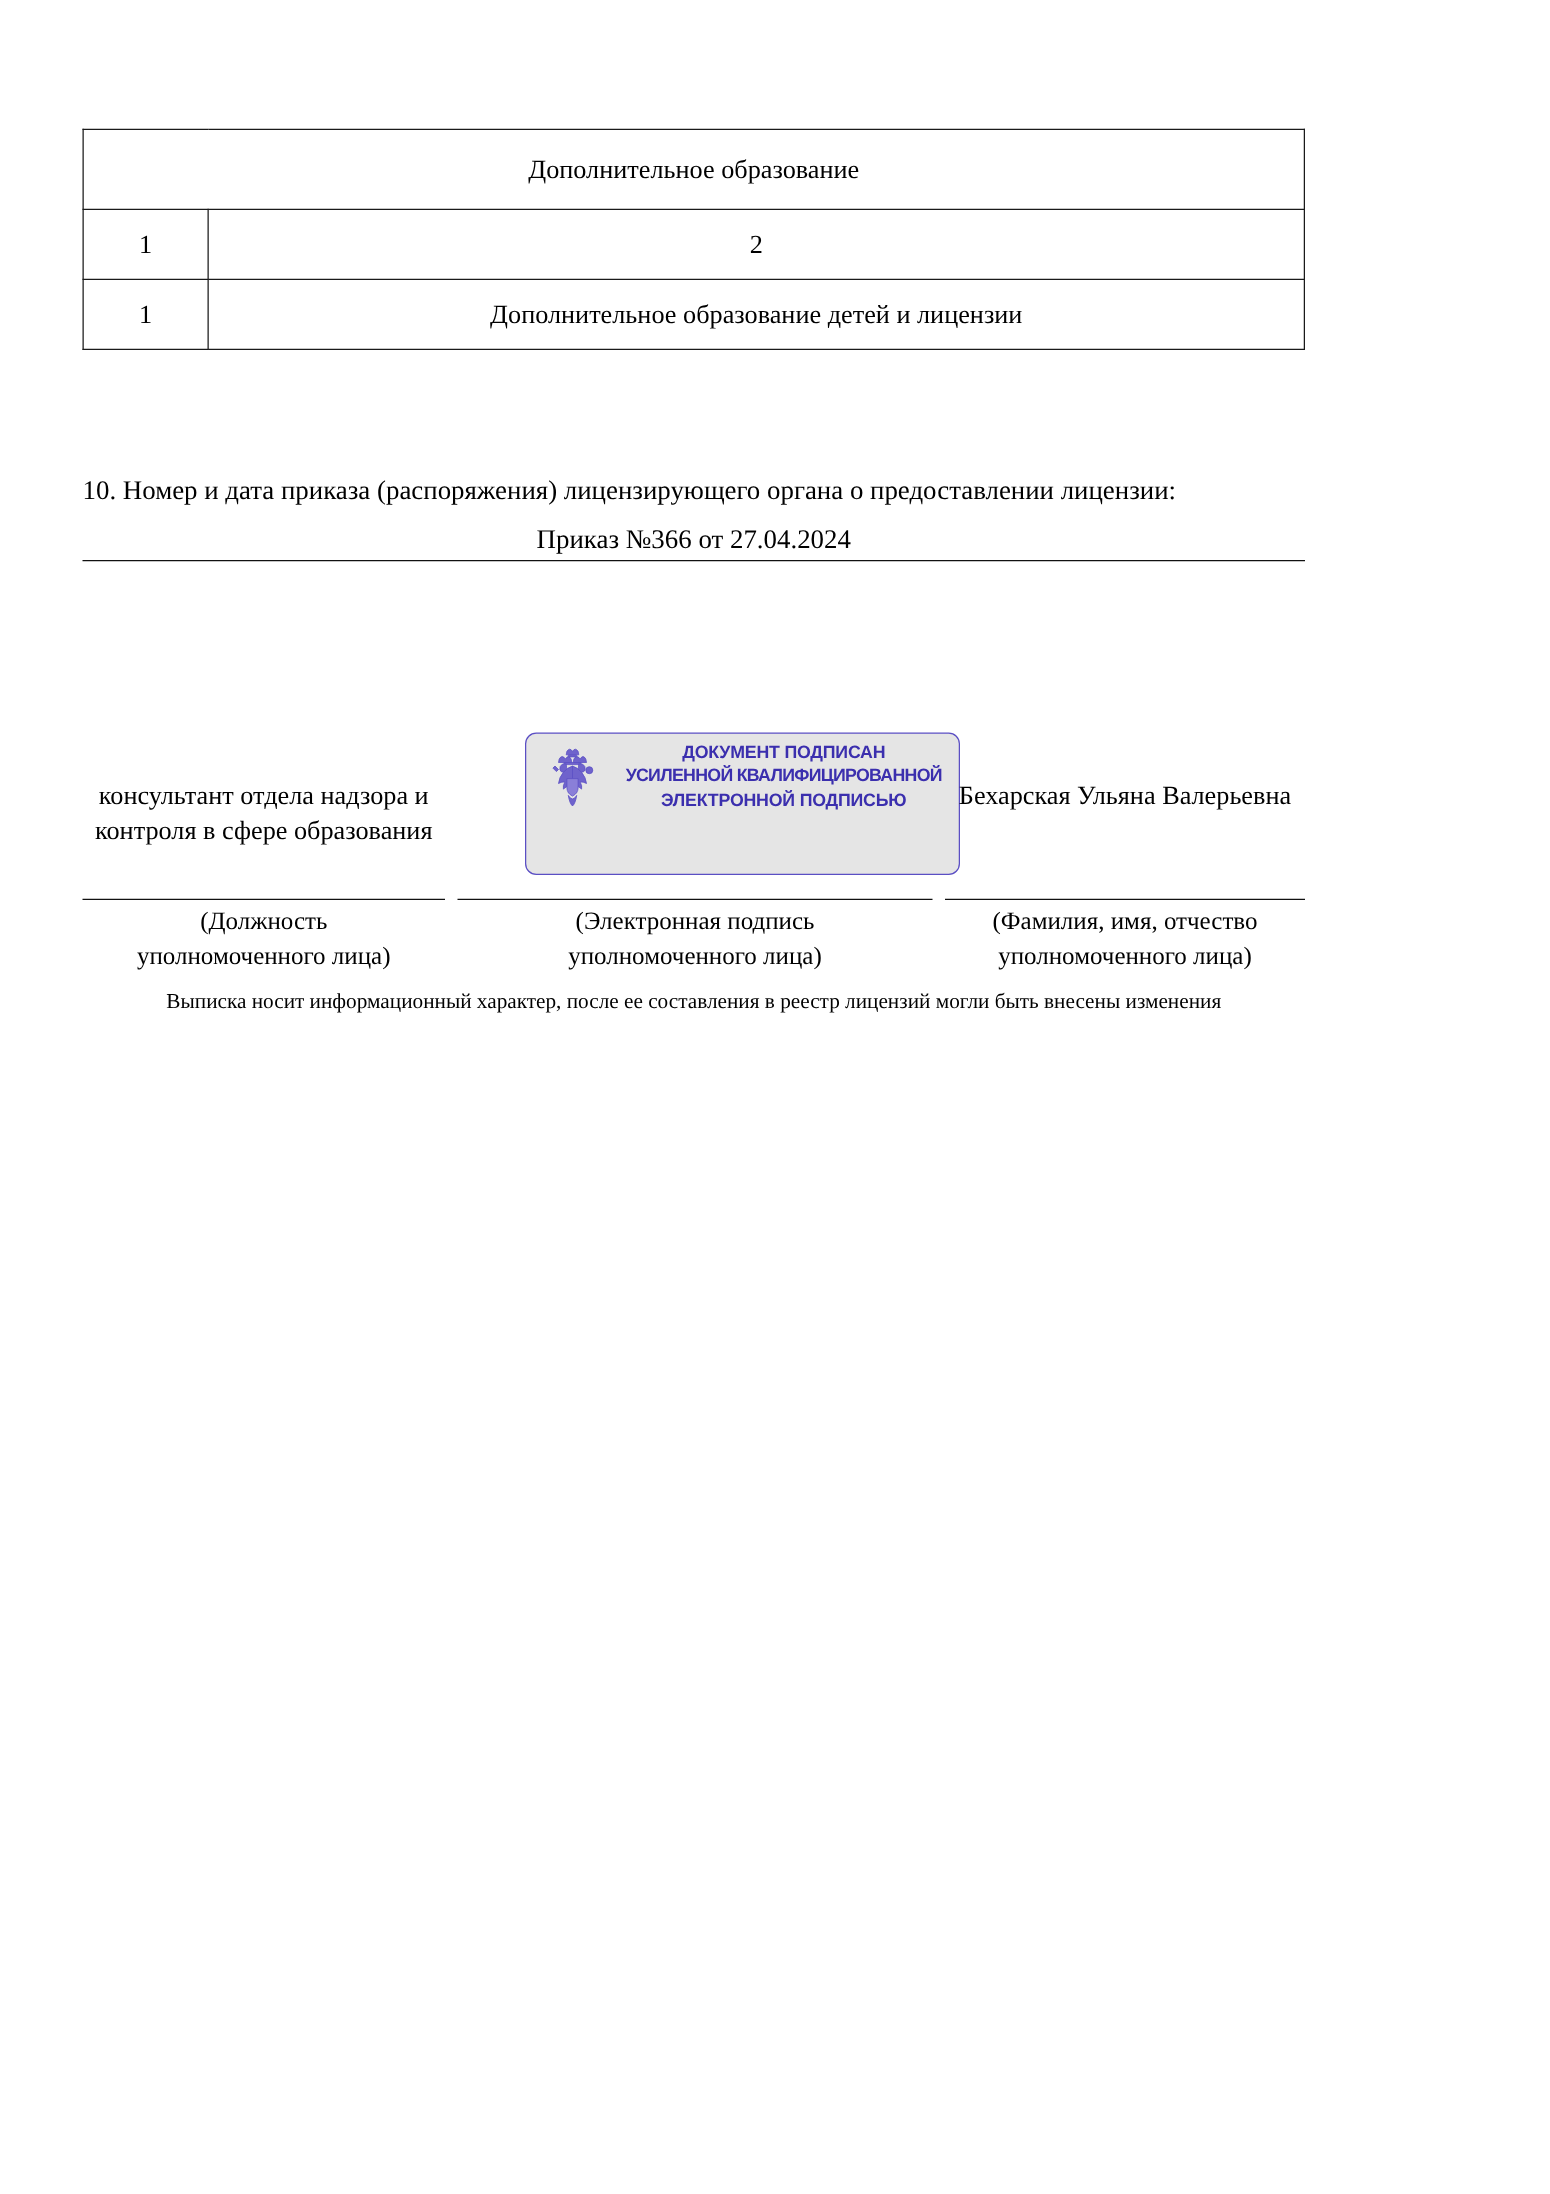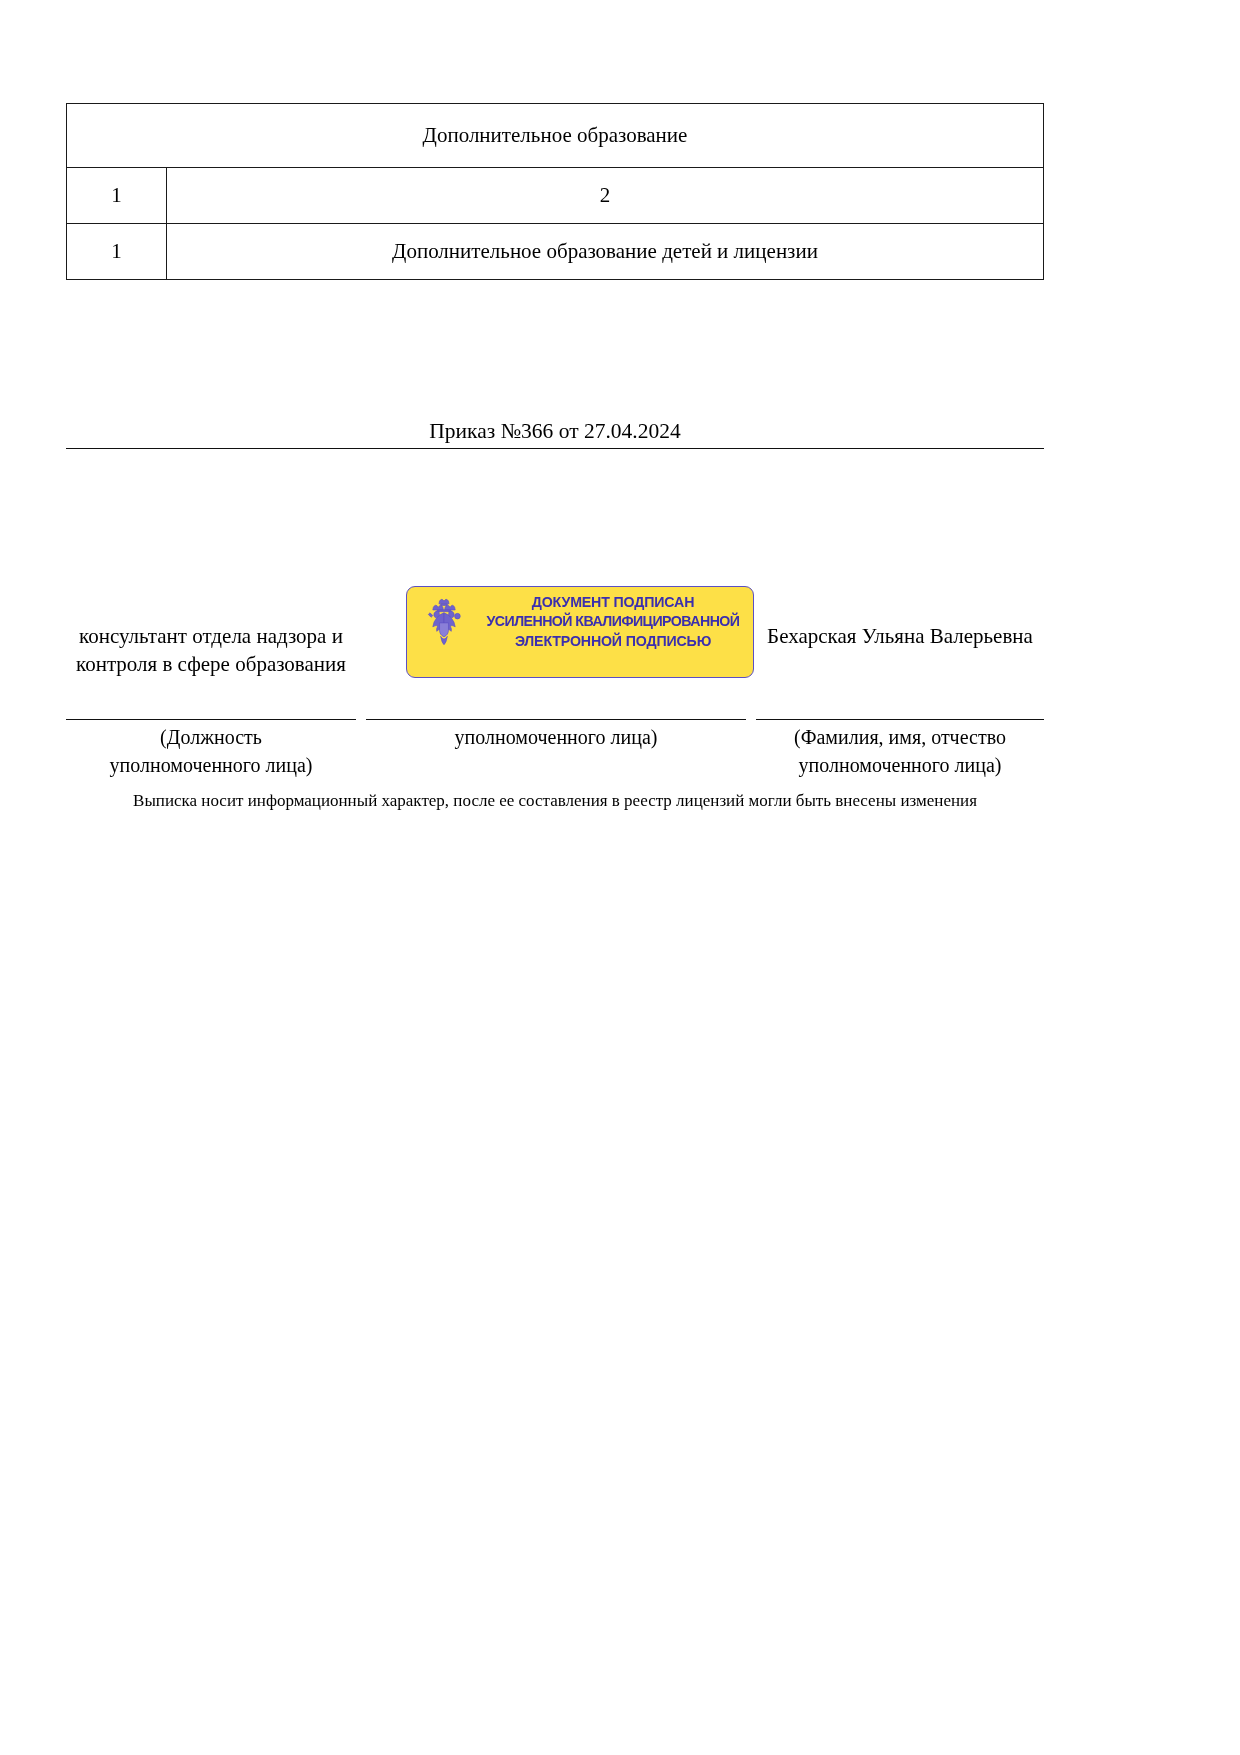--- a/index.html
+++ b/index.html
@@ -76,28 +76,28 @@
     left: 66px;
     top: 448px;
     width: 978px;
     height: 0;
     border-top: 1.6px solid #111111;
   }
 
   
   .stamp {
     position: absolute;
-    left: 406px;
+    left: 420px;
     top: 586px;
     width: 348px;
-    height: 92px;
+    height: 114px;
     border: 1.7px solid #5b4fc4;
     border-radius: 9px;
     box-sizing: border-box;
-    background: #fde047;
+    background: #e5e5e5;
     overflow: hidden;
   }
   .stamp-emblem {
     position: absolute;
     left: 9px;
     top: 9px;
     width: 56px;
     height: 56px;
   }
   .stamp-emblem svg { display: block; width: 56px; height: 56px; }
@@ -194,20 +194,21 @@
         <td class="cell-index">1</td>
         <td class="cell-index">2</td>
       </tr>
       <tr>
         <td class="cell-body">1</td>
         <td class="cell-body">Дополнительное образование детей и лицензии</td>
       </tr>
     </tbody>
   </table>
 
+  <div class="clause-line">10. Номер и дата приказа (распоряжения) лицензирующего органа о предоставлении лицензии:</div>
 
   <div class="order-line">Приказ №366 от 27.04.2024</div>
 
   <div class="order-rule"></div>
 
   <div class="stamp">
 
     <div class="stamp-emblem">
       <svg viewBox="0 0 100 100" xmlns="http://www.w3.org/2000/svg" aria-hidden="true">
         <g fill="#6f63cc" stroke="#5b4fc4" stroke-width="1.1">
@@ -251,20 +252,21 @@
   <div class="sig-rule sig-rule-1"></div>
   <div class="sig-rule sig-rule-2"></div>
   <div class="sig-rule sig-rule-3"></div>
 
   <div class="sig-caption sig-caption-1">
     <div>(Должность</div>
     <div>уполномоченного лица)</div>
   </div>
 
   <div class="sig-caption sig-caption-2">
+    <div>(Электронная подпись</div>
     <div>уполномоченного лица)</div>
   </div>
 
   <div class="sig-caption sig-caption-3">
     <div>(Фамилия, имя, отчество</div>
     <div>уполномоченного лица)</div>
   </div>
 
   <div class="disclaimer">Выписка носит информационный характер, после ее составления в реестр лицензий могли быть внесены изменения</div>
 

